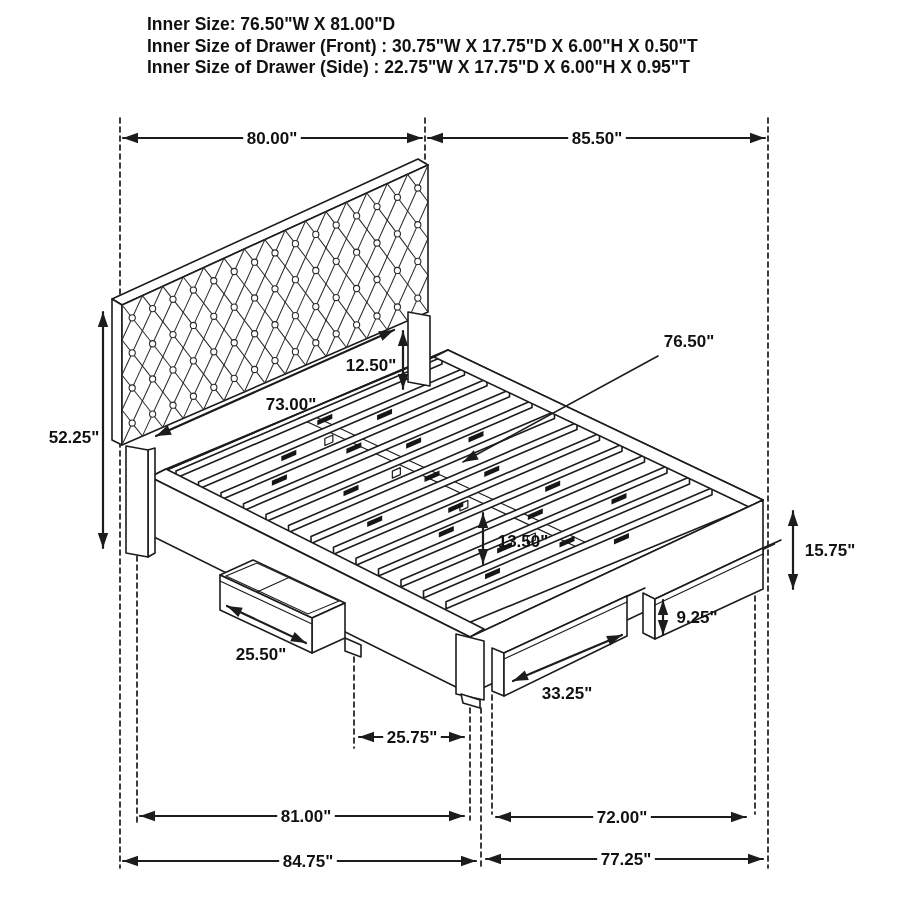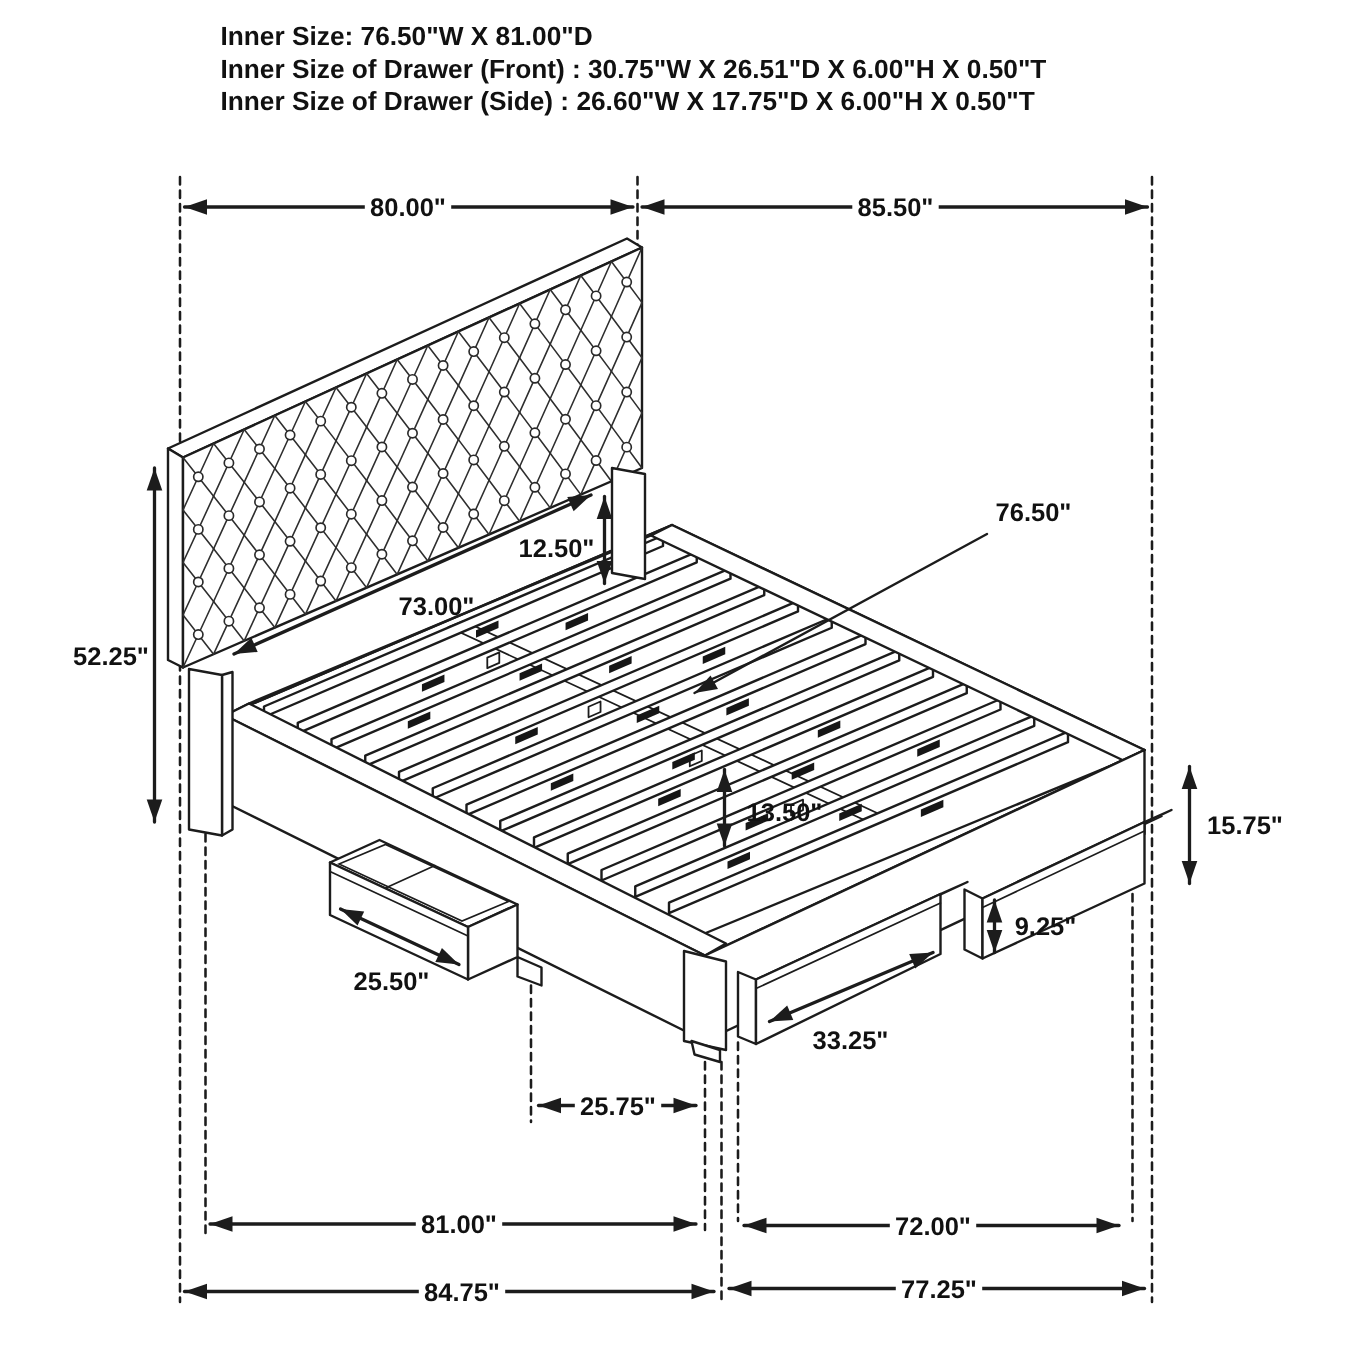--- a/index.html
+++ b/index.html
@@ -9,22 +9,22 @@
           font-size:17.5px;line-height:21.5px;}
   #art{position:absolute;left:0;top:0;}
   .dimlabel{font-family:"Liberation Sans",sans-serif;font-size:17px;font-weight:bold;fill:#111;}
 </style>
 </head>
 <body>
 
 <div id="stage">
   <div id="header">
     <div>Inner Size: 76.50"W X 81.00"D</div>
-    <div>Inner Size of Drawer (Front) : 30.75"W X 26.51"D X 6.00"H X 0.50"T</div>
-    <div>Inner Size of Drawer (Side) : 26.60"W X 17.75"D X 6.00"H X 0.50"T</div>
+    <div>Inner Size of Drawer (Front) : 30.75"W X 17.75"D X 6.00"H X 0.50"T</div>
+    <div>Inner Size of Drawer (Side) : 22.75"W X 17.75"D X 6.00"H X 0.95"T</div>
   </div>
   <svg id="art" width="900" height="900" viewBox="0 0 900 900">
       <g>
         <line x1="120" y1="118" x2="120" y2="868" stroke="#1c1c1c" stroke-width="1.7" stroke-dasharray="5 4" stroke-linecap="round"></line>
         <line x1="425" y1="118" x2="425" y2="196" stroke="#1c1c1c" stroke-width="1.7" stroke-dasharray="5 4" stroke-linecap="round"></line>
         <line x1="768" y1="118" x2="768" y2="868" stroke="#1c1c1c" stroke-width="1.7" stroke-dasharray="5 4" stroke-linecap="round"></line>
         <line x1="137" y1="556" x2="137" y2="826" stroke="#1c1c1c" stroke-width="1.7" stroke-dasharray="5 4" stroke-linecap="round"></line>
         <line x1="354" y1="657" x2="354" y2="748" stroke="#1c1c1c" stroke-width="1.7" stroke-dasharray="5 4" stroke-linecap="round"></line>
         <line x1="470" y1="708" x2="470" y2="820" stroke="#1c1c1c" stroke-width="1.7" stroke-dasharray="5 4" stroke-linecap="round"></line>
         <line x1="481" y1="708" x2="481" y2="868" stroke="#1c1c1c" stroke-width="1.7" stroke-dasharray="5 4" stroke-linecap="round"></line>

